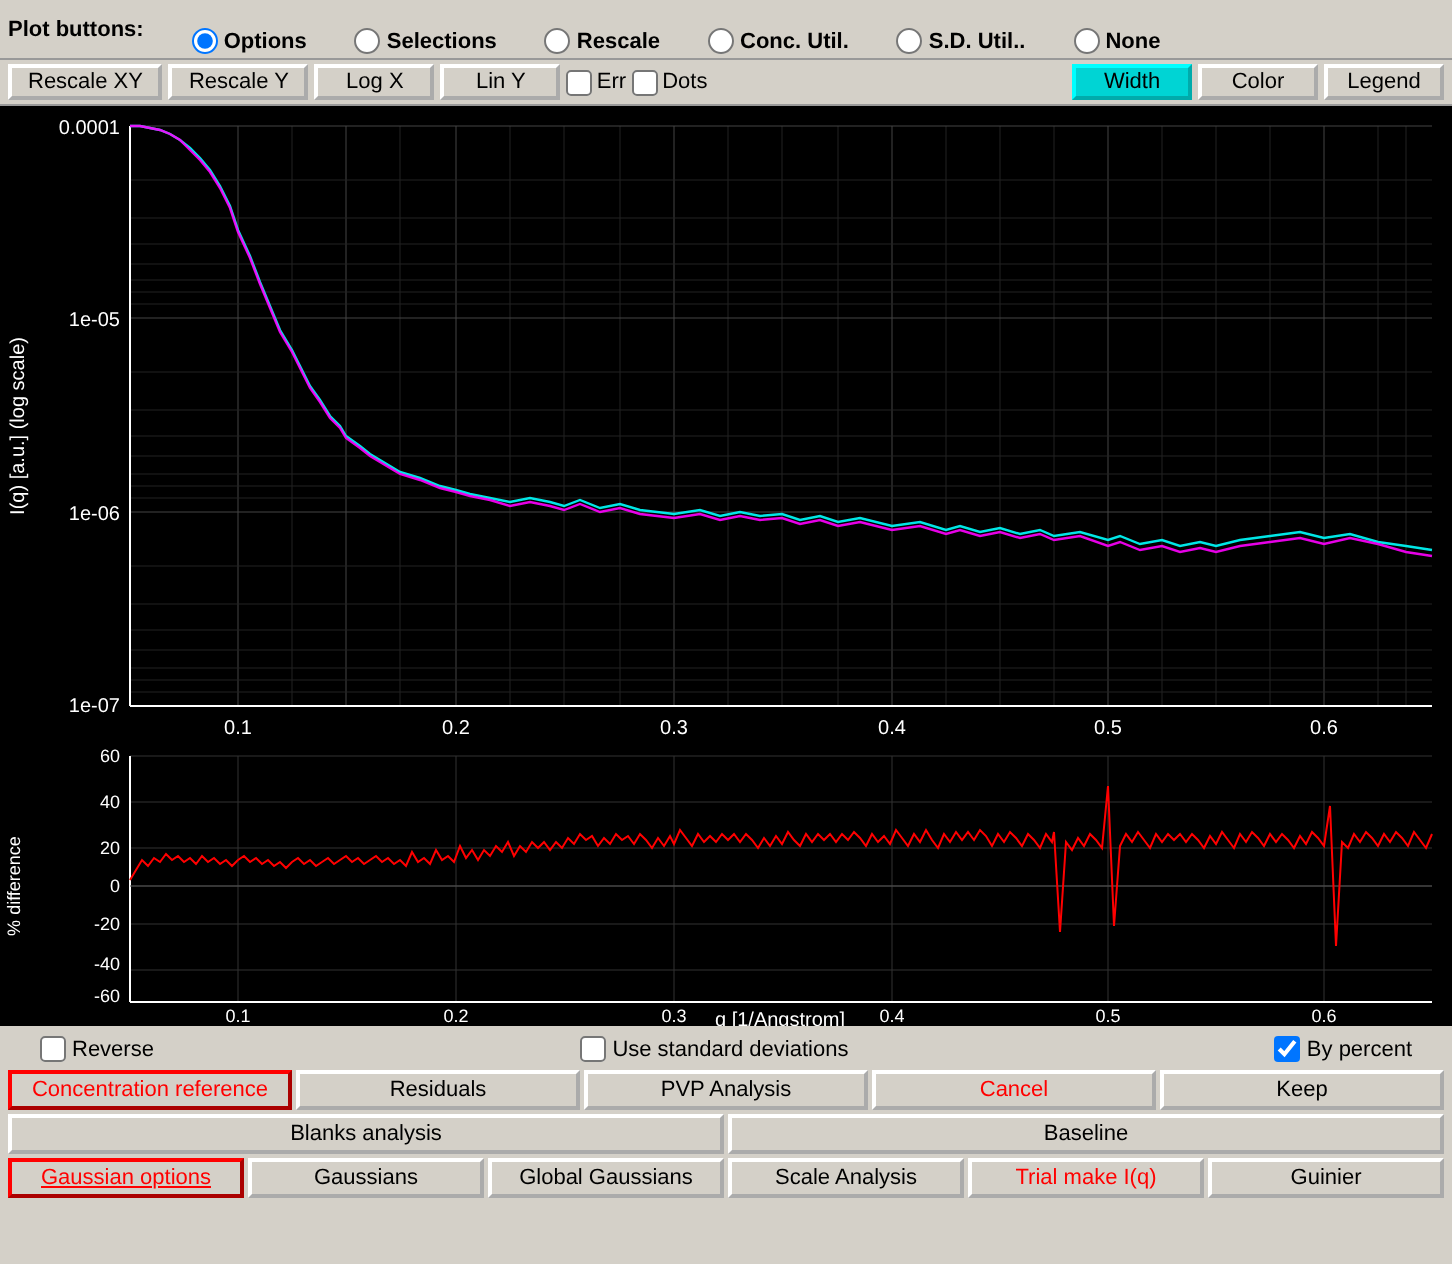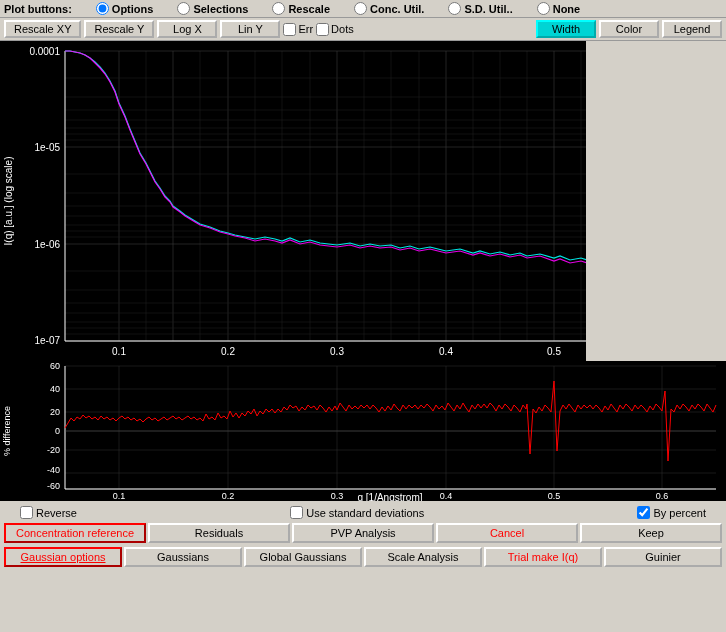--- a/index.html
+++ b/index.html
@@ -1,27 +1,27 @@
 <!DOCTYPE html>
 <html><head>
   <meta charset="utf-8">
   <style>
     * { box-sizing: border-box; margin: 0; padding: 0; }
     body { background: #d4d0c8; font-family: Arial, sans-serif; font-size: 11px; width: 726px; height: 632px; overflow: hidden; }
 
     .top-bar { background: #d4d0c8; padding: 2px 4px; display: flex; align-items: center; gap: 24px; flex-wrap: wrap; border-bottom: 1px solid #999; }
-    .top-bar label { display: flex; align-items: center; gap: 3px; font-size: 11px; cursor: pointer; }
+    .top-bar label { display: flex; align-items: center; gap: 3px; font-size: 11px; cursor: pointer; margin-top: 12px; }
     .top-bar span { font-size: 11px; font-weight: bold; }
 
     .toolbar { background: #d4d0c8; padding: 2px 4px; display: flex; align-items: center; gap: 3px; border-bottom: 1px solid #999; }
     .toolbar button { background: #d4d0c8; border: 2px outset #fff; padding: 1px 8px; font-size: 11px; cursor: pointer; min-width: 60px; }
     .toolbar button.cyan { background: #00d4d4; border: 2px outset #00ffff; }
     .toolbar label { display: flex; align-items: center; gap: 2px; font-size: 11px; }
 
-    .plot-area { background: #000; width: 586px; height: 320px; position: relative; overflow: hidden; }
+    .plot-area { background: #000; width: 726px; height: 320px; position: relative; overflow: hidden; }
     .plot-area canvas, .plot-area svg { position: absolute; top: 0; left: 0; }
 
     .diff-area { background: #d946ef; width: 726px; height: 140px; position: relative; text-align: right; }
 
     .bottom-controls { background: #d4d0c8; padding: 3px 4px; }
     .bottom-row { display: flex; align-items: center; gap: 8px; padding: 2px 16px; }
     .bottom-row label { display: flex; align-items: center; gap: 3px; font-size: 11px; }
 
     .btn-row { display: flex; gap: 2px; margin: 2px 0; }
     .btn-row button { flex: 1; padding: 2px 4px; font-size: 11px; cursor: pointer; border: 2px outset #fff; background: #d4d0c8; }
@@ -244,20 +244,22 @@
 
   <div class="btn-row">
     <button style="color:red;border-color:red;">Concentration reference</button>
     <button>Residuals</button>
     <button>PVP Analysis</button>
     <button style="color:red;">Cancel</button>
     <button>Keep</button>
   </div>
 
   <div class="btn-row">
+    <button>Blanks analysis</button>
+    <button>Baseline</button>
   </div>
 
   <div class="btn-row">
     <button style="color:red;border-color:red;text-decoration:underline;">Gaussian options</button>
     <button>Gaussians</button>
     <button>Global Gaussians</button>
     <button>Scale Analysis</button>
     <button style="color:red;">Trial make I(q)</button>
     <button>Guinier</button>
   </div>

